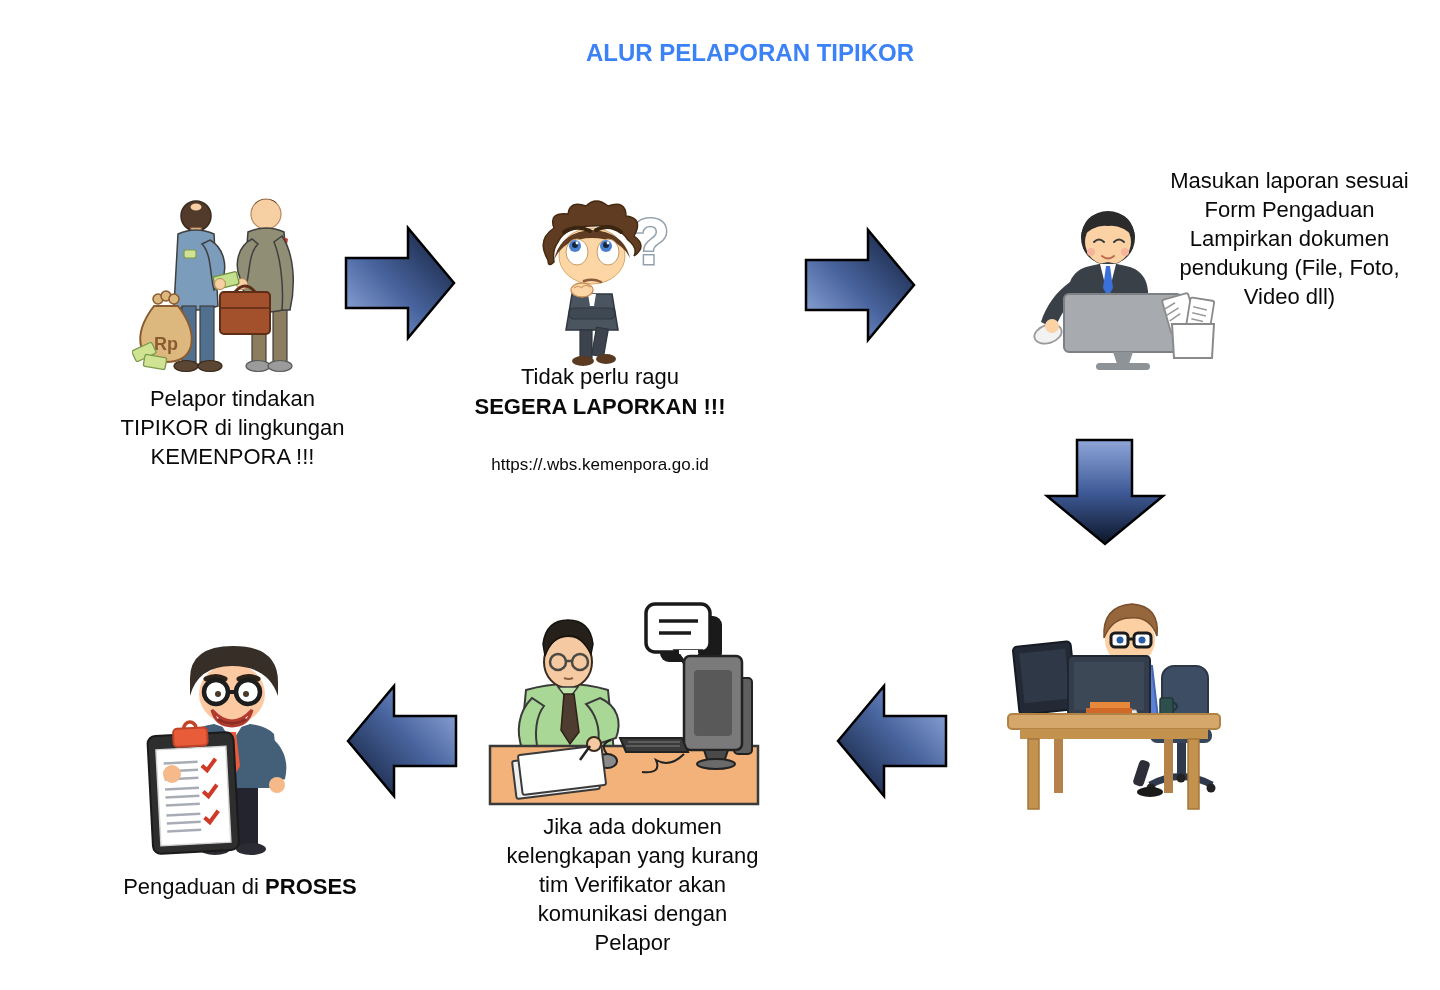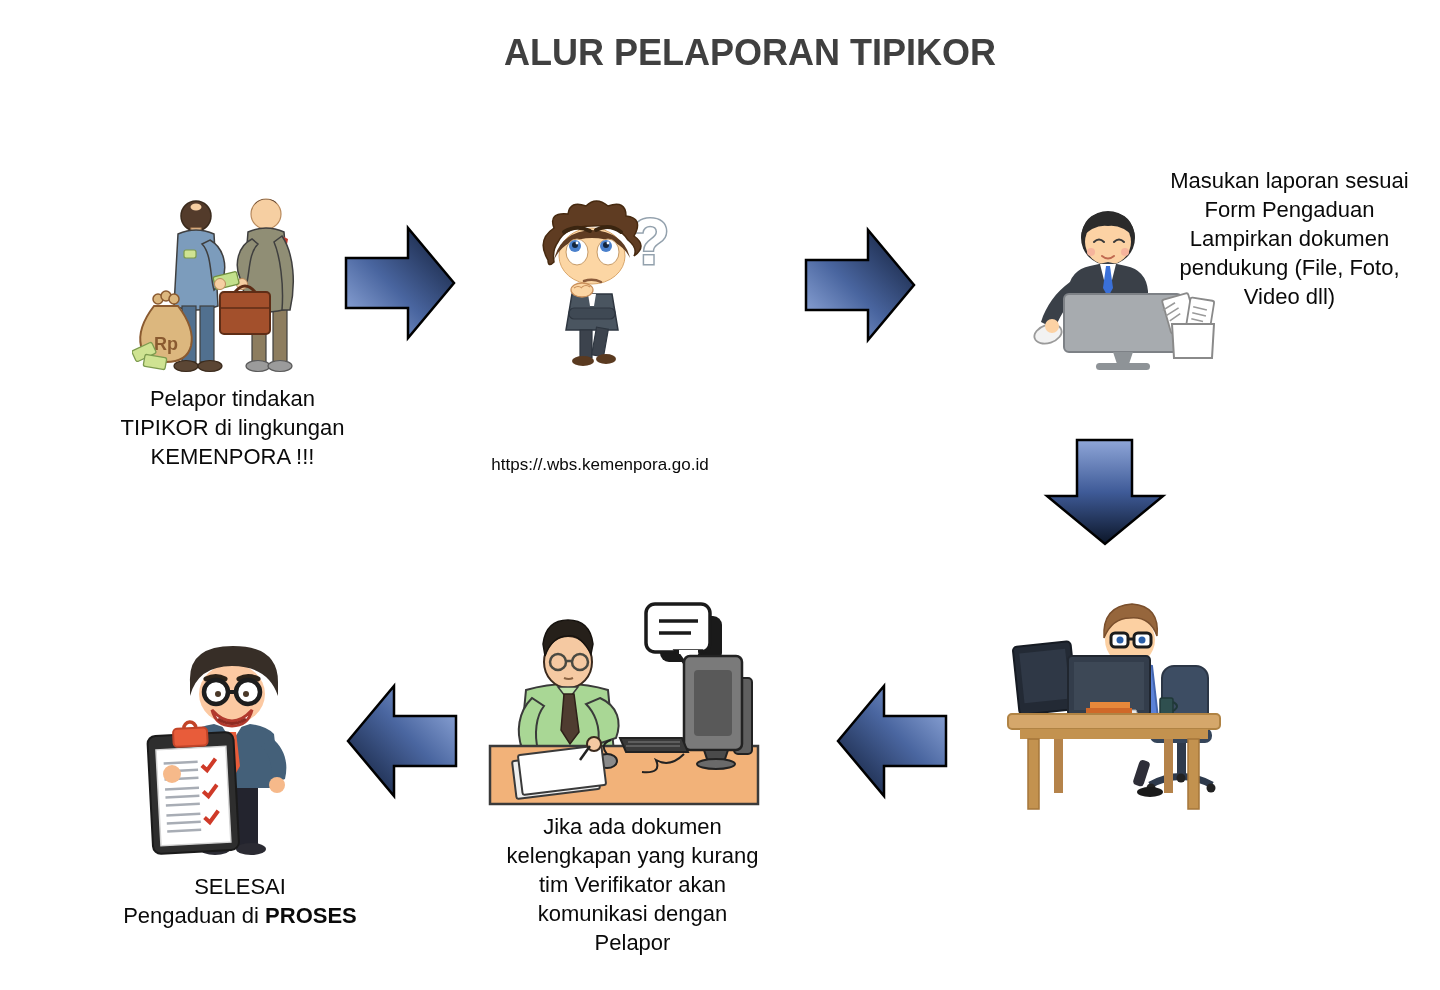--- a/index.html
+++ b/index.html
@@ -1,20 +1,20 @@
 <!DOCTYPE html>
 <html><head>
 <meta charset="utf-8">
 <style>
   * { margin:0; padding:0; box-sizing:border-box; }
   html,body { background:#ffffff; }
   body { font-family:"Liberation Sans", sans-serif; color:#000; }
   .canvas { position:relative; width:1440px; height:990px; background:#fff; overflow:hidden; }
   .title { position:absolute; left:400px; top:36px; width:700px; text-align:center;
-           font-size:36px; font-weight:bold; line-height:33px; color:#404040; }
+           font-size:24px; font-weight:bold; line-height:33px; color:#3b82f6; }
   .caption { position:absolute; text-align:center; font-size:22px; line-height:29px; color:#0a0a0a; }
   .caption .bold { font-weight:bold; }
   .url-line { font-size:17px; }
   figure.illus { position:absolute; }
   .arrow { position:absolute; }
   svg { display:block; width:100%; height:100%; }
 </style>
 </head>
 <body>
 
@@ -118,20 +118,24 @@
           <circle cx="88" cy="45" r="1.4" fill="#fff"></circle>
         <path d="M44,34 Q57,26 70,33" fill="none" stroke="#3a2510" stroke-width="4" stroke-linecap="round"></path>
         <path d="M76,32 Q89,25 101,34" fill="none" stroke="#3a2510" stroke-width="4" stroke-linecap="round"></path>
         <path d="M64,83 q9,-3 17,1" fill="none" stroke="#8a5a3a" stroke-width="2.5" stroke-linecap="round"></path>
         <ellipse cx="62" cy="92" rx="11" ry="7" fill="#fcd6a4" stroke="#c98f5a" stroke-width="1.3"></ellipse>
         <path d="M54,90 q4,-3 8,0 M62,89 q4,-3 8,0" fill="none" stroke="#c98f5a" stroke-width="1.2"></path>
       </g>
     </svg>
   </figure>
 
+  <div class="caption" style="left:450px;top:362px;width:300px;line-height:30px">
+    <div>Tidak perlu ragu</div>
+    <div class="bold">SEGERA LAPORKAN !!!</div>
+  </div>
   <div class="caption url-line" style="left:435px;top:450px;width:330px">
     <div>https://.wbs.kemenpora.go.id</div>
   </div>
 
   <div class="arrow" style="left:804px;top:224px;width:112px;height:122px">
     <svg viewBox="0 0 112 122">
       <defs>
           <linearGradient id="gr2" x1="0" y1="1" x2="1" y2="0">
         <stop offset="0" stop-color="#9db4e4"></stop>
             <stop offset="0.45" stop-color="#49659f"></stop>
@@ -367,17 +371,16 @@
         <path d="M27,124 h34 M27,132 h34 M27,140 h34 M27,150 h34 M27,158 h34 M27,166 h34 M27,176 h34 M27,184 h34 M27,192 h34" stroke="#a8adb5" stroke-width="2.5"></path>
         <path d="M65,128 l5,5 l9,-11" fill="none" stroke="#cf3a28" stroke-width="4"></path>
         <path d="M65,154 l5,5 l9,-11" fill="none" stroke="#cf3a28" stroke-width="4"></path>
         <path d="M65,180 l5,5 l9,-11" fill="none" stroke="#cf3a28" stroke-width="4"></path>
       </g>
       <circle cx="34" cy="136" r="9" fill="#f6b98a"></circle>
     </svg>
   </figure>
 
   <div class="caption" style="left:90px;top:872px;width:300px">
-    <div>SELESAI</div>
     <div><span>Pengaduan di </span><span class="bold">PROSES</span></div>
   </div>
 
 </div>
 
 </body></html>

